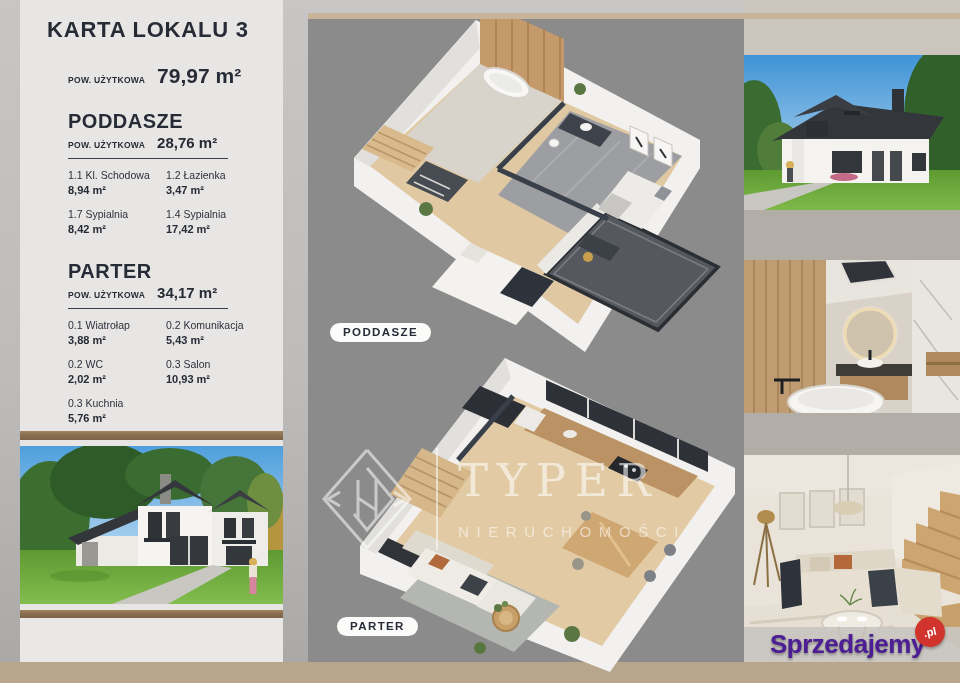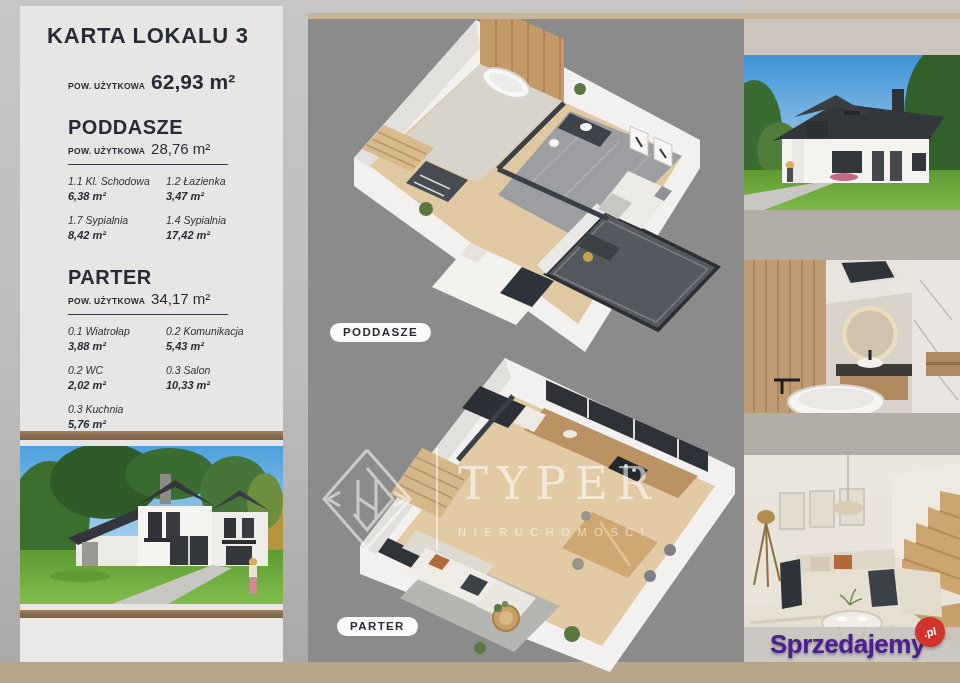--- a/index.html
+++ b/index.html
@@ -5,33 +5,33 @@
   * { margin:0; padding:0; box-sizing:border-box; }
   html,body { background:#9a9a9a; font-family:"Liberation Sans",sans-serif; }
   #page{
     position:relative; width:960px; height:683px; overflow:hidden;
     background:linear-gradient(180deg, var(--c-page_bg_light,#c7c6c5) 0%, var(--c-page_bg_mid,#bdbcbb) 55%, var(--c-page_bg_dark,#a9a8a7) 100%);
   }
   .abs{ position:absolute; }
 
   
   .left-col-bg{ left:20px; top:10px; width:263px; height:652px; background:var(--c-card_bg,#e7e6e4); }
-  .card{ left:20px; top:6px; width:263px; height:421px; background:var(--c-card_bg,#e7e6e4); color:var(--c-text_navy,#262b36); }
+  .card{ left:20px; top:0; width:263px; height:421px; background:var(--c-card_bg,#e7e6e4); color:var(--c-text_navy,#262b36); }
   .card-title{ position:absolute; left:27px; top:17px; font-size:22px; font-weight:bold; letter-spacing:.8px; }
-  .area-row{ display:flex; align-items:baseline; gap:6px; }
+  .area-row{ display:flex; align-items:baseline; gap:12px; }
   .area-label{ font-size:8.5px; font-weight:bold; letter-spacing:.3px; }
   .area-value-lg{ font-size:21px; font-weight:bold; }
-  .area-value-md{ font-size:15px; font-weight:normal; }
+  .area-value-md{ font-size:15px; font-weight:bold; }
   .total-row{ position:absolute; left:48px; top:64px; }
   .floor-section{ position:absolute; left:48px; width:182px; }
   .sec-poddasze{ top:110px; }
   .sec-parter{ top:260px; }
   .floor-section h2{ font-size:20px; font-weight:bold; letter-spacing:.5px; margin-bottom:1px; }
   .divider{ height:1px; background:#3a3e48; margin:7px 0 10px; width:160px; }
-  .rooms{ display:grid; grid-template-columns:88px auto; column-gap:10px; row-gap:12px;font-style:italic; }
+  .rooms{ display:grid; grid-template-columns:88px auto; column-gap:10px; row-gap:12px; }
   .rname{ font-size:10.5px; color:#2c303a; margin-bottom:3px; }
   .rarea{ font-size:11px; font-weight:bold; }
 
   
   .stripe{ background:linear-gradient(180deg,#a3855f 0%, var(--c-stripe_brown,#8d7053) 35%, #7d6247 100%); }
   .stripe1{ left:20px; top:431px; width:263px; height:9px; }
   .stripe2{ left:20px; top:610px; width:263px; height:8px; }
   .white-block{ left:20px; top:618px; width:263px; height:44px; background:#e9e8e6; }
 
   
@@ -44,21 +44,21 @@
   }
   .pill-poddasze{ left:330px; top:323px; }
   .pill-parter{ left:337px; top:617px; }
 
   
   .watermark{ left:318px; top:446px; z-index:4; display:flex; align-items:center; gap:20px; pointer-events:none; }
   .wm-mark{ width:98px; height:106px; opacity:.55; }
   .wm-sep{ width:2px; height:102px; background:rgba(255,255,255,.55); }
   .wm-text{ color:rgba(255,255,255,.58); }
   .wm-brand{ font-family:"DejaVu Serif",serif; font-size:45px; line-height:1; letter-spacing:9px; }
-  .wm-sub{ font-size:11px; letter-spacing:7.6px; margin-top:20px; color:rgba(255,255,255,.55); }
+  .wm-sub{ font-size:15px; letter-spacing:7.6px; margin-top:20px; color:rgba(255,255,255,.55); }
 
   
   .right-col-bg{ left:744px; top:0; width:216px; height:662px; background:var(--c-right_col_bg,#b2ada7); }
   .right-col-top{ left:744px; top:0; width:216px; height:55px; background:var(--c-right_col_top,#cbc5be); }
   .photo{ position:absolute; z-index:2; }
 
   
   .brand-band{
     left:744px; top:627px; width:216px; height:35px; z-index:6;
     background:rgba(201,198,194,.92);
@@ -81,34 +81,34 @@
 
 <div id="page">
 
   <div class="abs left-col-bg"></div>
 
   <div class="abs card">
     <h1 class="card-title">KARTA LOKALU 3</h1>
 
     <div class="area-row total-row">
       <span class="area-label">POW. UŻYTKOWA</span>
-      <span class="area-value-lg">62,93 m²</span>
+      <span class="area-value-lg">79,97 m²</span>
     </div>
 
     <section class="floor-section sec-poddasze">
       <h2>PODDASZE</h2>
       <div class="area-row">
         <span class="area-label">POW. UŻYTKOWA</span>
         <span class="area-value-md">28,76 m²</span>
       </div>
       <div class="divider"></div>
       <div class="rooms">
         <div class="room">
           <div class="rname">1.1 Kl. Schodowa</div>
-          <div class="rarea">6,38 m²</div>
+          <div class="rarea">8,94 m²</div>
         </div>
         <div class="room">
           <div class="rname">1.2 Łazienka</div>
           <div class="rarea">3,47 m²</div>
         </div>
         <div class="room">
           <div class="rname">1.7 Sypialnia</div>
           <div class="rarea">8,42 m²</div>
         </div>
         <div class="room">
@@ -133,21 +133,21 @@
         <div class="room">
           <div class="rname">0.2 Komunikacja</div>
           <div class="rarea">5,43 m²</div>
         </div>
         <div class="room">
           <div class="rname">0.2 WC</div>
           <div class="rarea">2,02 m²</div>
         </div>
         <div class="room">
           <div class="rname">0.3 Salon</div>
-          <div class="rarea">10,33 m²</div>
+          <div class="rarea">10,93 m²</div>
         </div>
         <div class="room">
           <div class="rname">0.3 Kuchnia</div>
           <div class="rarea">5,76 m²</div>
         </div>
       </div>
     </section>
   </div>
 
   <div class="abs stripe stripe1"></div>

